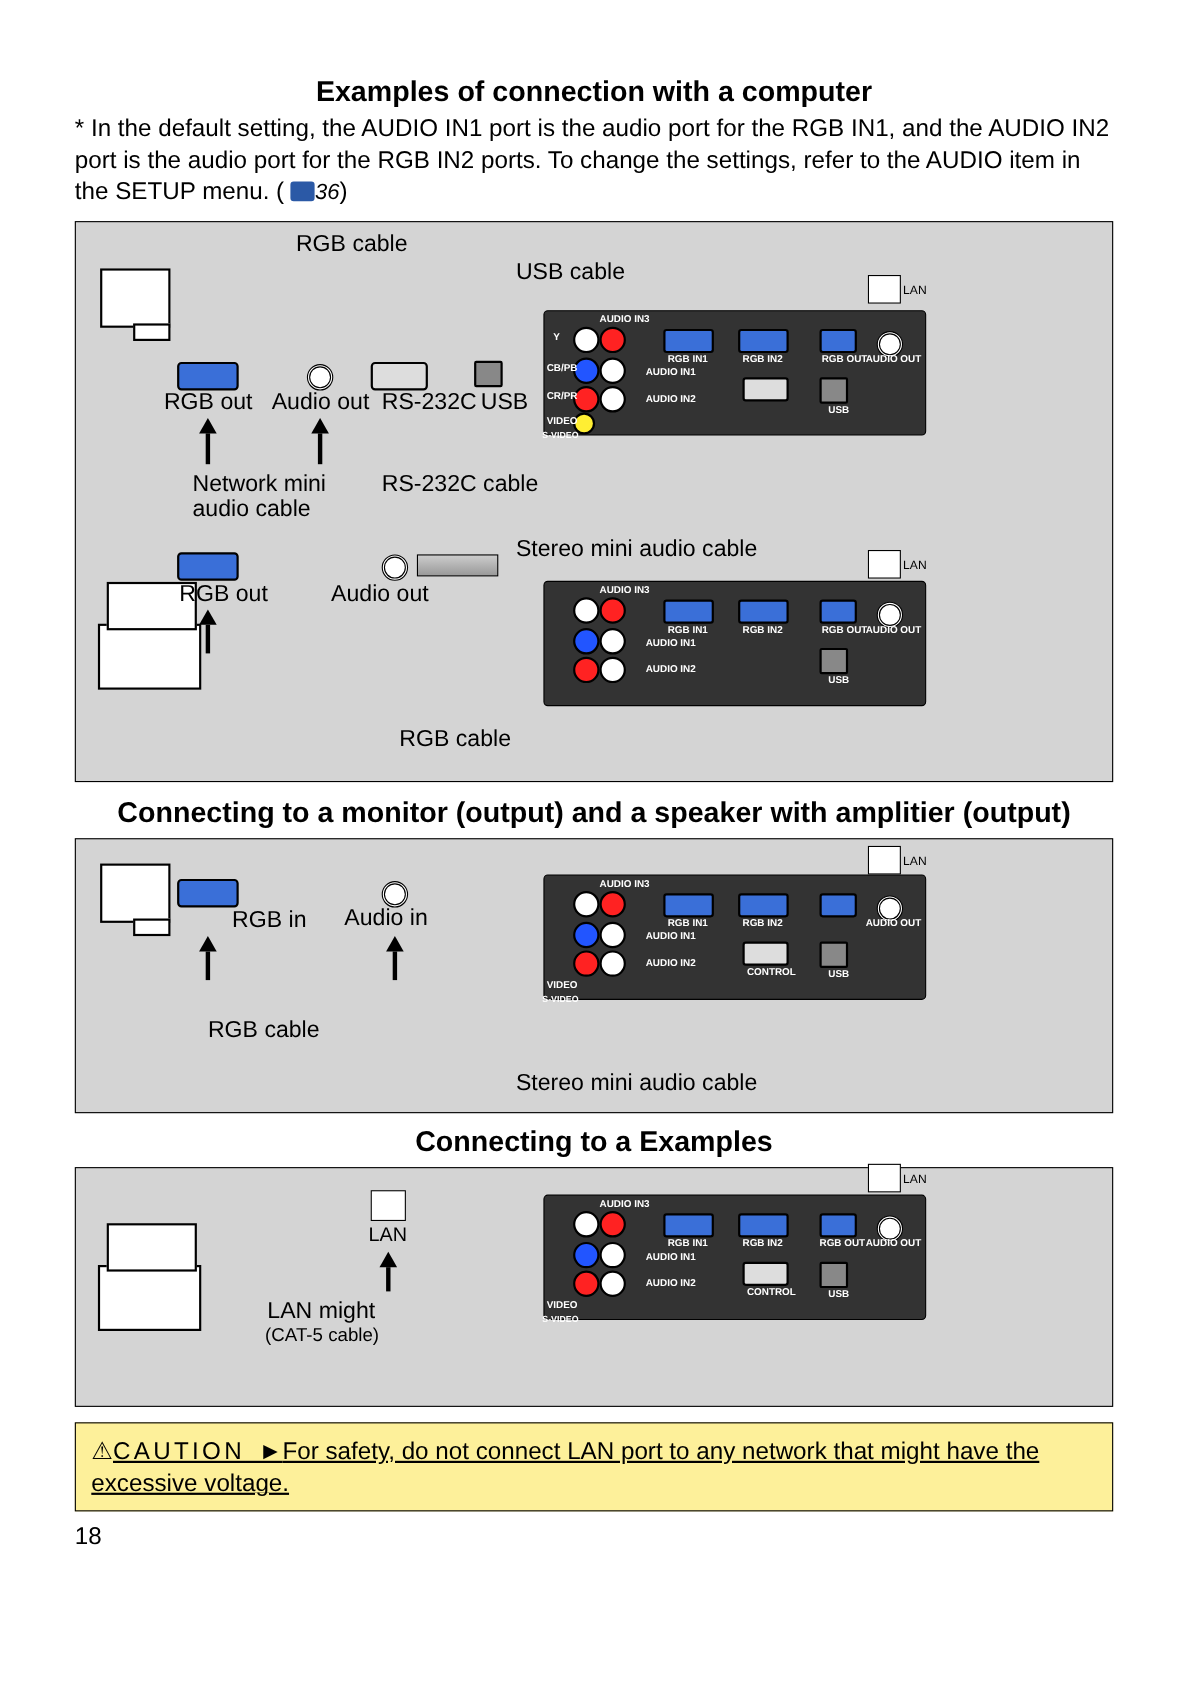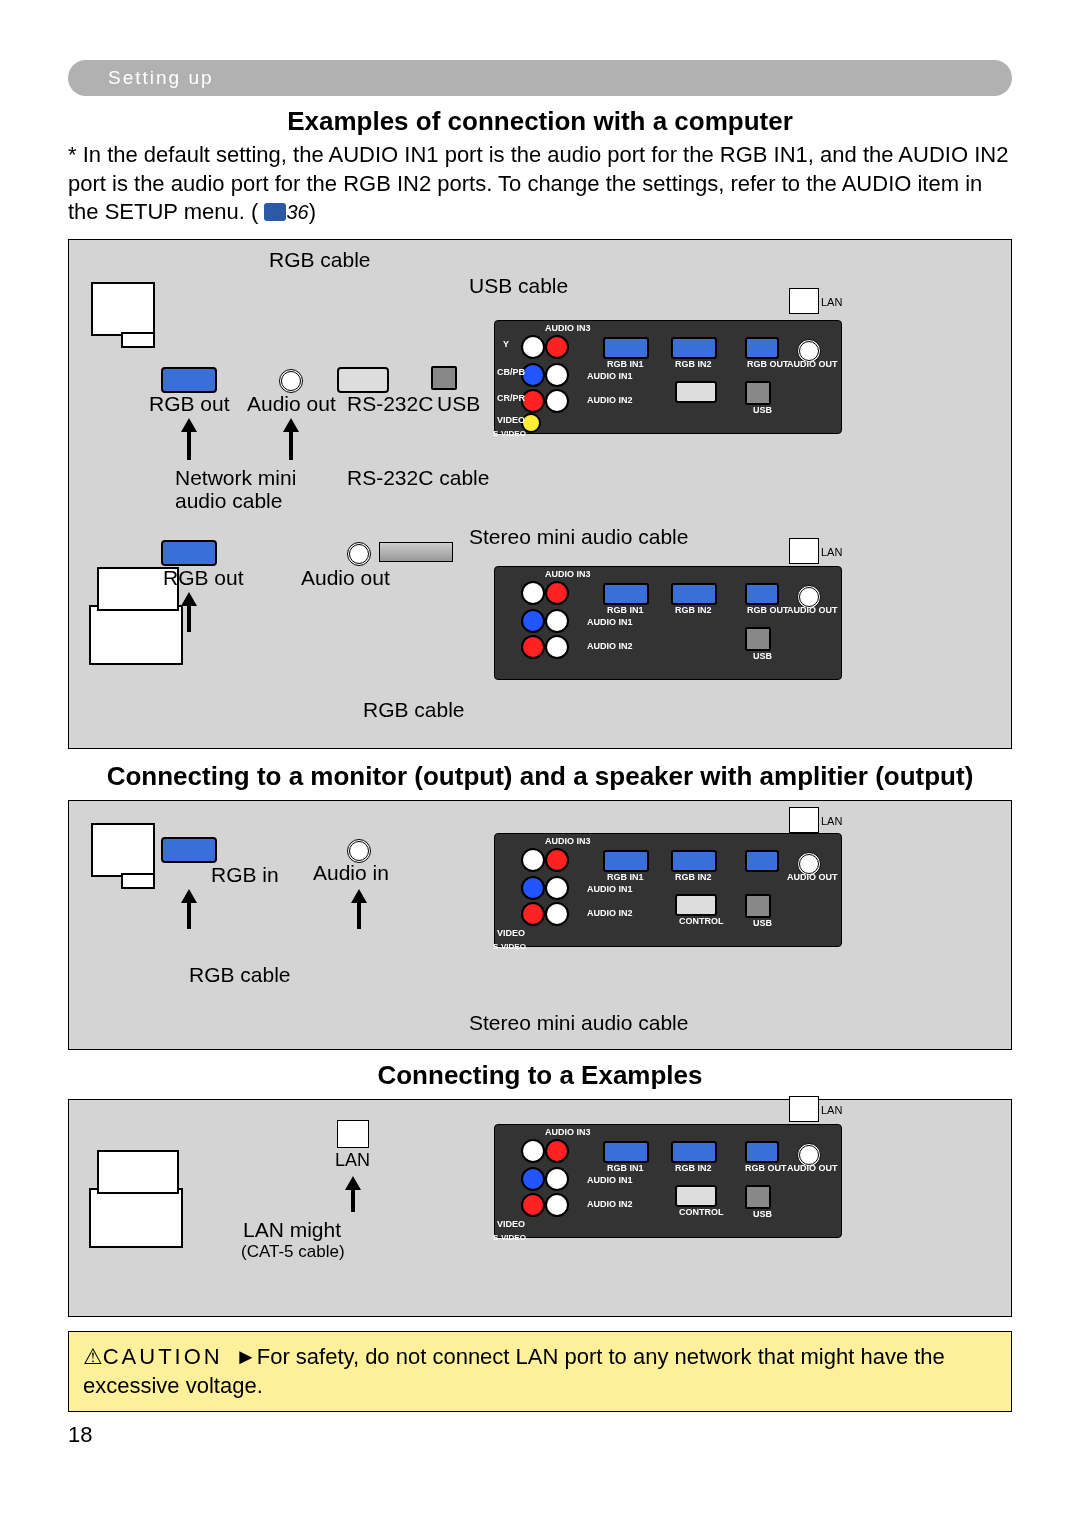--- a/index.html
+++ b/index.html
@@ -127,20 +127,21 @@
   content: ""; position: absolute; top: -40px; left: 6px;
   width: 78px; height: 40px; background: #fff; border: 2px solid #000;
 }
 .caution-box {
   margin-top: 14px;
   background: #fdf09a;
   border: 1.5px solid #000;
   padding: 10px 14px;
   font-size: 22px;
   line-height: 1.35;
+  text-decoration: underline;
 }
 .caution-label {
   letter-spacing: 3px;
   font-weight: normal;
 }
 .tri {
   display: inline-block;
 }
 .page-num {
   font-size: 22px;
@@ -155,23 +156,20 @@
 .cable-plug {
   position: absolute; width: 48px; height: 18px; background: linear-gradient(#ccc,#999);
   border: 1.5px solid #000;
 }
 </style>
 </head>
 <body>
 
 <div class="page">
 
-  <div class="header-bar">
-    <span>Setting up</span>
-  </div>
 
   <h2 class="section-title">Examples of connection with a computer</h2>
 
   <p class="intro">
     <span>* In the default setting, the AUDIO IN1 port is the audio port for the RGB IN1, and the AUDIO IN2 port is the audio port for the RGB IN2 ports. To change the settings, refer to the AUDIO item in the SETUP menu. (</span>
     <span class="ref-icon"></span><span class="ref-num">36</span><span>)</span>
   </p>
 
   <div class="diagram-box d1">
 

